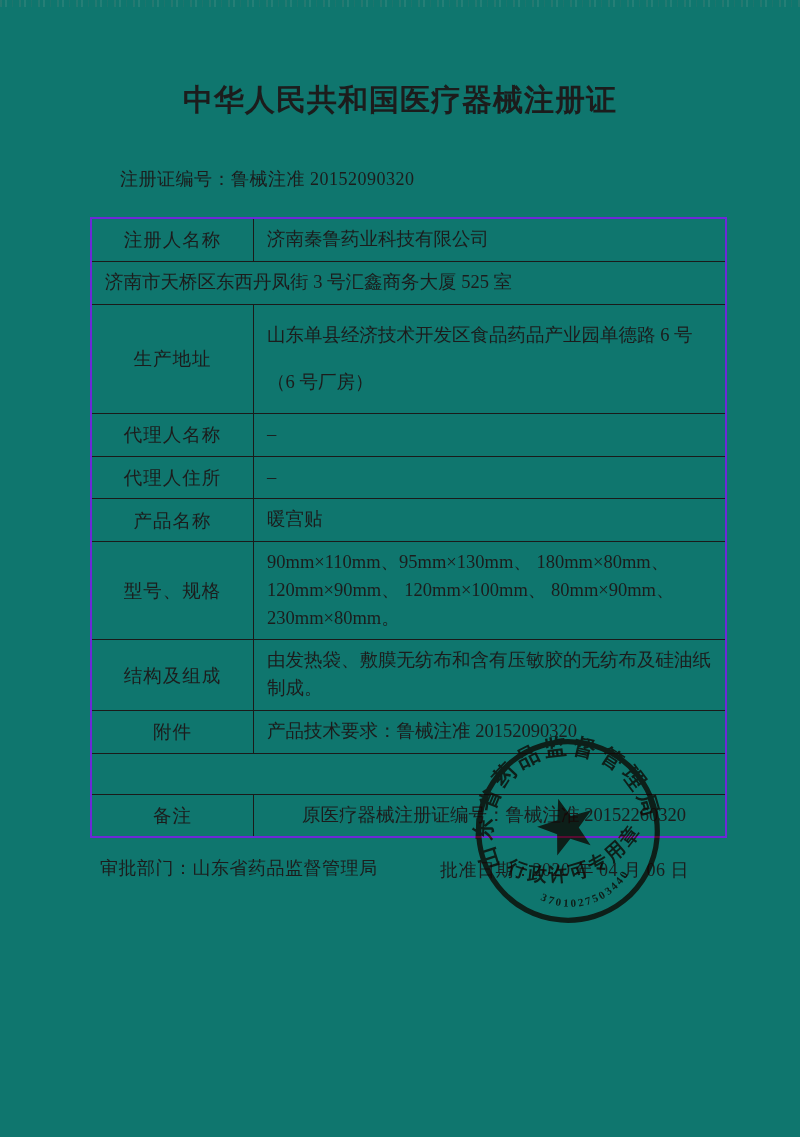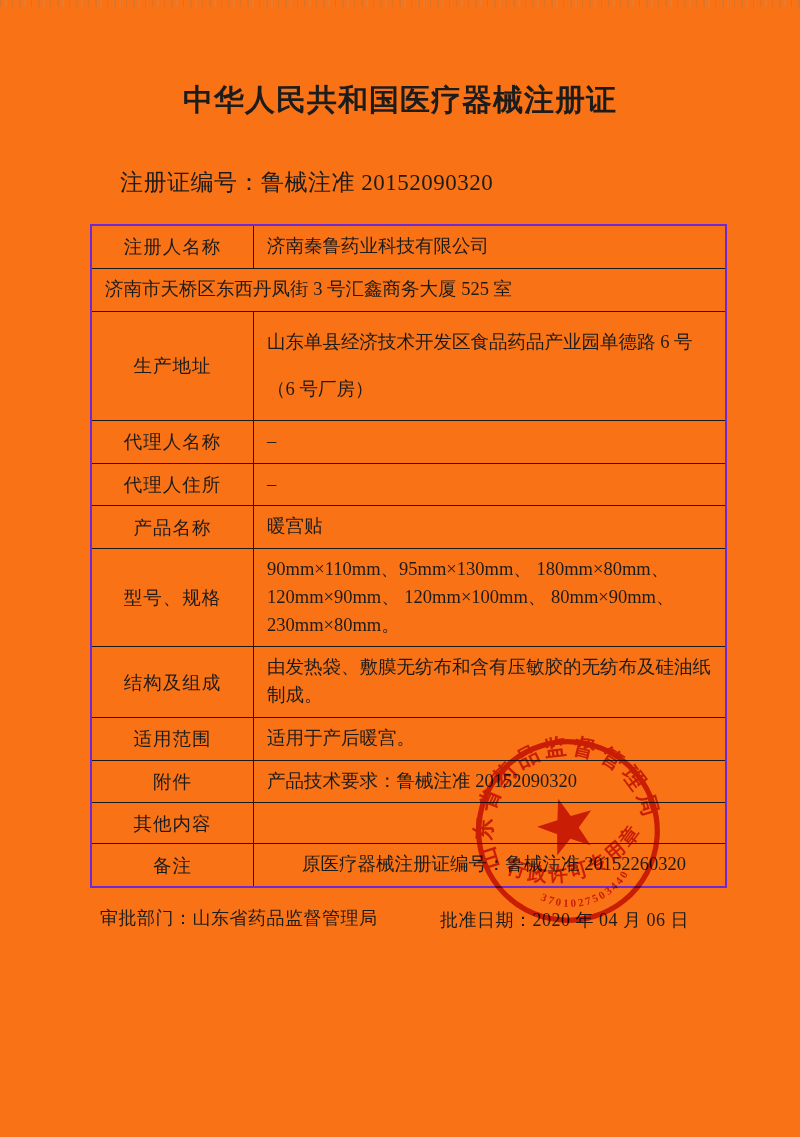--- a/index.html
+++ b/index.html
@@ -2,21 +2,21 @@
 <html><head>
 <meta charset="utf-8">
 <style>
   * { margin: 0; padding: 0; box-sizing: border-box; }
   html, body { background: #e8e8e8; }
   .page {
     position: relative;
     width: 800px;
     height: 1137px;
     margin: 0 auto;
-    background: #f97316;
+    background: #0f766e;
     color: #1c1c1c;
     font-family: "Liberation Serif", "DejaVu Serif", serif;
     overflow: hidden;
   }
   .scan-noise {
     position: absolute; top: 0; left: 0; right: 0; height: 7px;
     background: repeating-linear-gradient(90deg,
       rgba(110,130,120,.30) 0 2px, rgba(255,255,255,0) 2px 5px,
       rgba(150,170,160,.22) 5px 7px, rgba(255,255,255,0) 7px 12px,
       rgba(90,110,100,.25) 12px 13px, rgba(255,255,255,0) 13px 19px);
@@ -25,21 +25,21 @@
   .title {
     padding-top: 83px;
     font-size: 30px;
     line-height: 1.1;
     text-align: center;
     letter-spacing: 1px;
     font-weight: 600;
   }
   .cert-line {
     margin: 51px 11px 0 120px;
-    font-size: 23px;
+    font-size: 18px;
     letter-spacing: .5px;
   }
   .reg-table {
     margin: 26px 0 0 90px;
     width: 637px;
     border: 2px solid #6d28d9;
   }
   .row { display: flex; align-items: stretch; border-bottom: 1.6px solid #1a1a1a; }
   .row:last-child { border-bottom: none; }
   .cell-label {
@@ -111,29 +111,24 @@
     </div>
     <div class="row" style="min-height:58px">
       <div class="cell-label">型号、规格</div>
       <div class="cell-value">90mm×110mm、95mm×130mm、 180mm×80mm、 120mm×90mm、 120mm×100mm、 80mm×90mm、 230mm×80mm。</div>
     </div>
     <div class="row" style="min-height:56px">
       <div class="cell-label">结构及组成</div>
       <div class="cell-value">由发热袋、敷膜无纺布和含有压敏胶的无纺布及硅油纸制成。</div>
     </div>
     <div class="row" style="min-height:41px">
-      <div class="cell-label">适用范围</div>
-      <div class="cell-value">适用于产后暖宫。</div>
-    </div>
-    <div class="row" style="min-height:41px">
       <div class="cell-label">附件</div>
       <div class="cell-value">产品技术要求：鲁械注准 20152090320</div>
     </div>
     <div class="row" style="min-height:41px">
-      <div class="cell-label">其他内容</div>
       <div class="cell-value"></div>
     </div>
     <div class="row indent-more" style="min-height:41px">
       <div class="cell-label">备注</div>
       <div class="cell-value">原医疗器械注册证编号：鲁械注准 20152260320</div>
     </div>
   </div>
 
   <div class="footer">
     <div class="footer-left"><span>审批部门：</span><span>山东省药品监督管理局</span></div>

